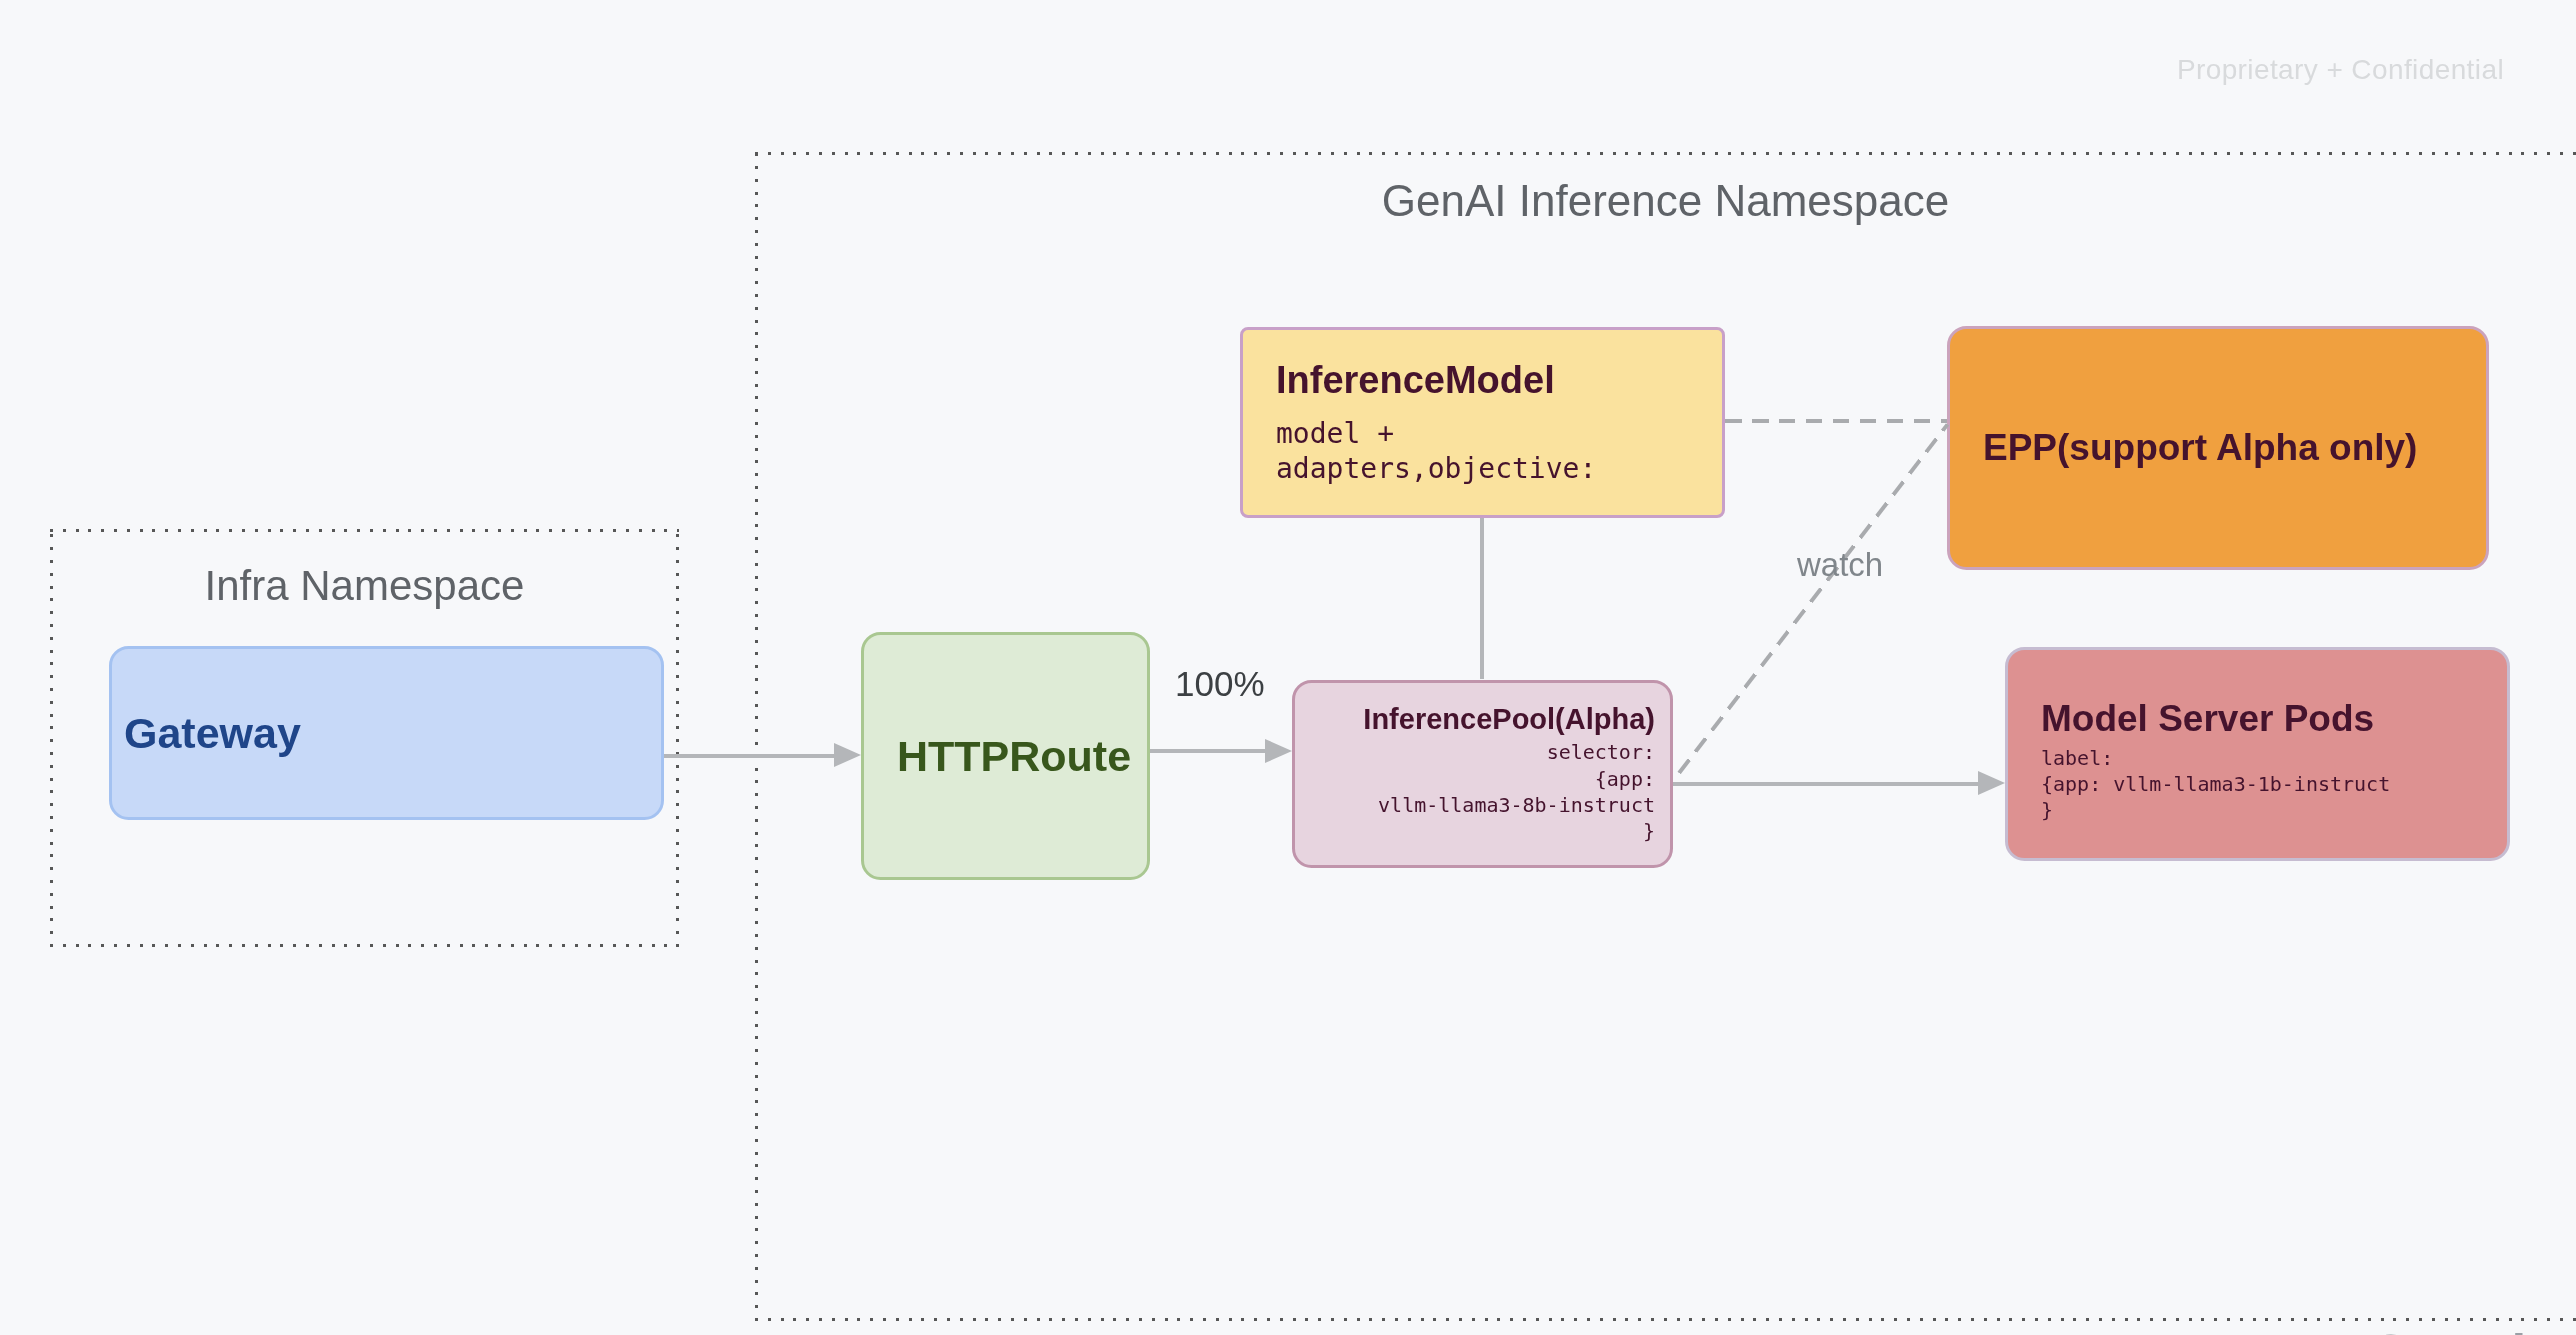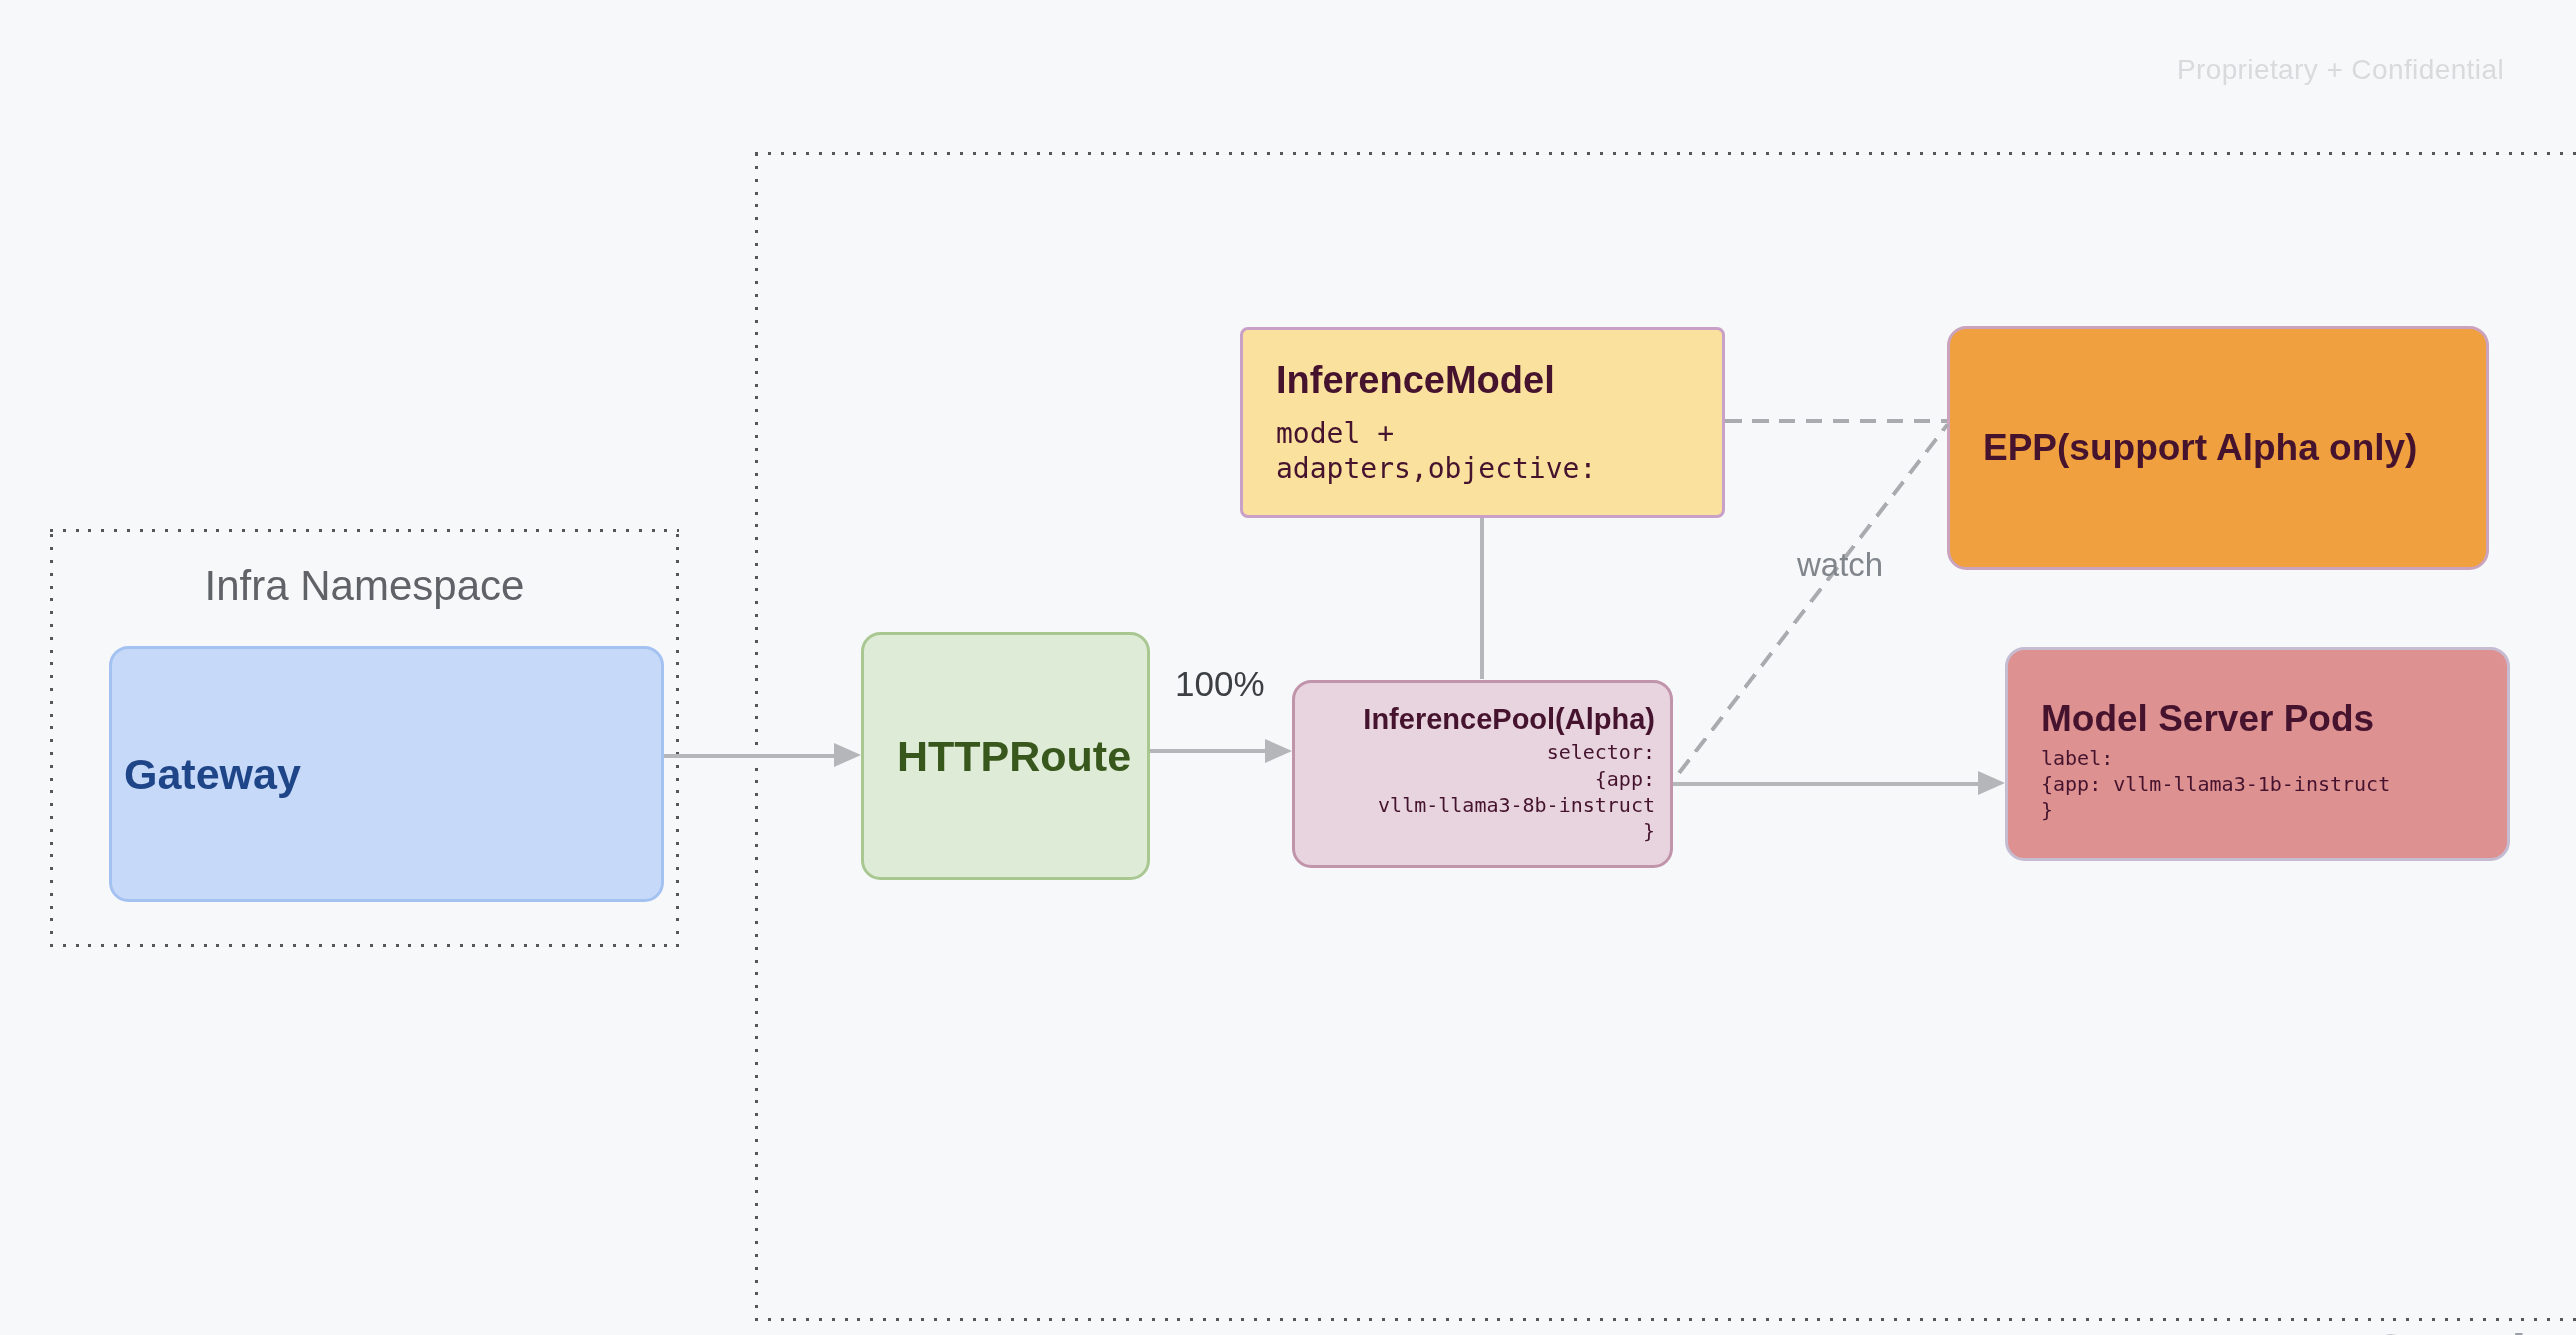--- a/index.html
+++ b/index.html
@@ -50,21 +50,21 @@
     display: flex; flex-direction: column; justify-content: center;
     padding-left: 33px; padding-right: 15px;
   }
   .node-title { font-weight: 700; color: var(--dark-text); }
   .node-body {
     font-family: "DejaVu Sans Mono", monospace;
     color: var(--dark-text); white-space: pre-line;
     margin-top: 7.5px;
   }
   .gateway {
-    left: 109px; top: 646px; width: 555px; height: 256px;
+    left: 109px; top: 646px; width: 555px; height: 174px;
     background: var(--gateway-fill); border-color: var(--gateway-border); padding-left: 12px;
   }
   .gateway .node-title { color: var(--gateway-text); font-size: 43px; }
   .httproute {
     left: 861px; top: 632px; width: 289px; height: 248px;
     background: var(--httproute-fill); border-color: var(--httproute-border);
   }
   .httproute .node-title { color: var(--httproute-text); font-size: 43px; }
   .inference-model {
     left: 1240px; top: 327px; width: 485px; height: 191px;
@@ -113,20 +113,21 @@
   }
 </style>
 </head>
 <body>
 
 <div class="slide">
 
   <div class="watermark">Proprietary + Confidential</div>
 
   <div class="ns ns-3 genai-ns"></div>
+  <div class="ns-title genai-title">GenAI Inference Namespace</div>
 
   <div class="ns ns-4 infra-ns">
     <div class="ns-title infra-title">Infra Namespace</div>
   </div>
 
   <div class="node gateway">
     <div class="node-title">Gateway</div>
   </div>
 
   <div class="node httproute">

